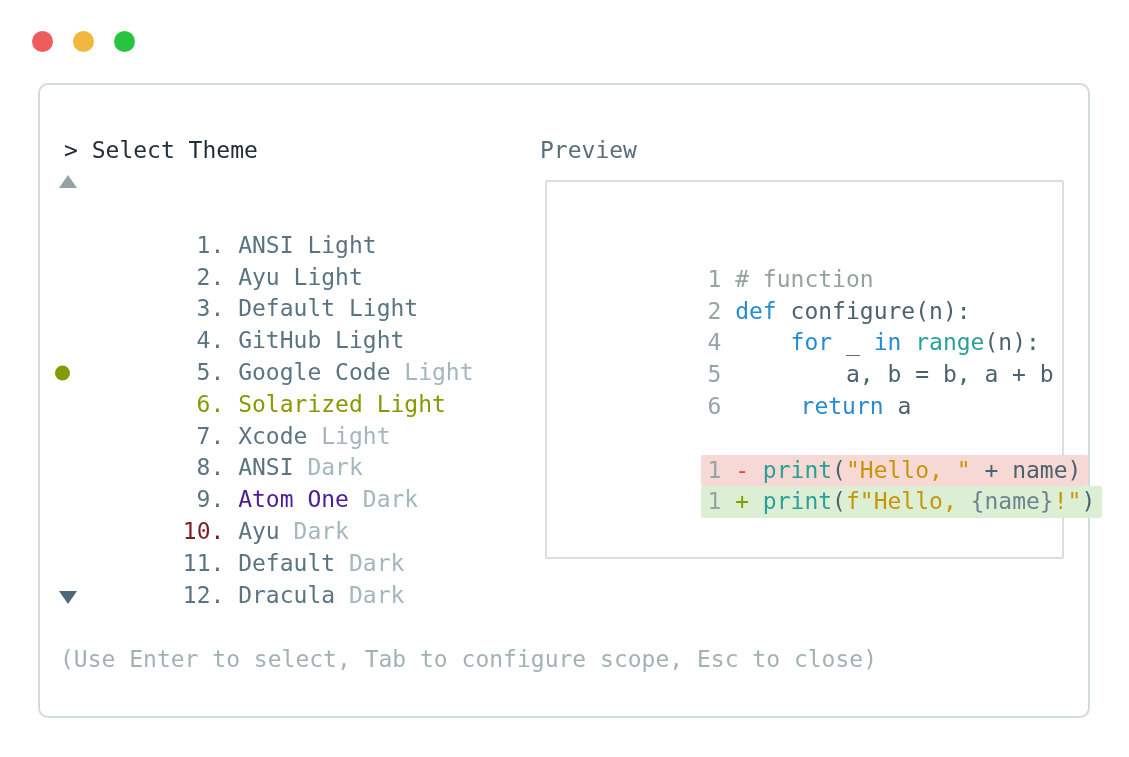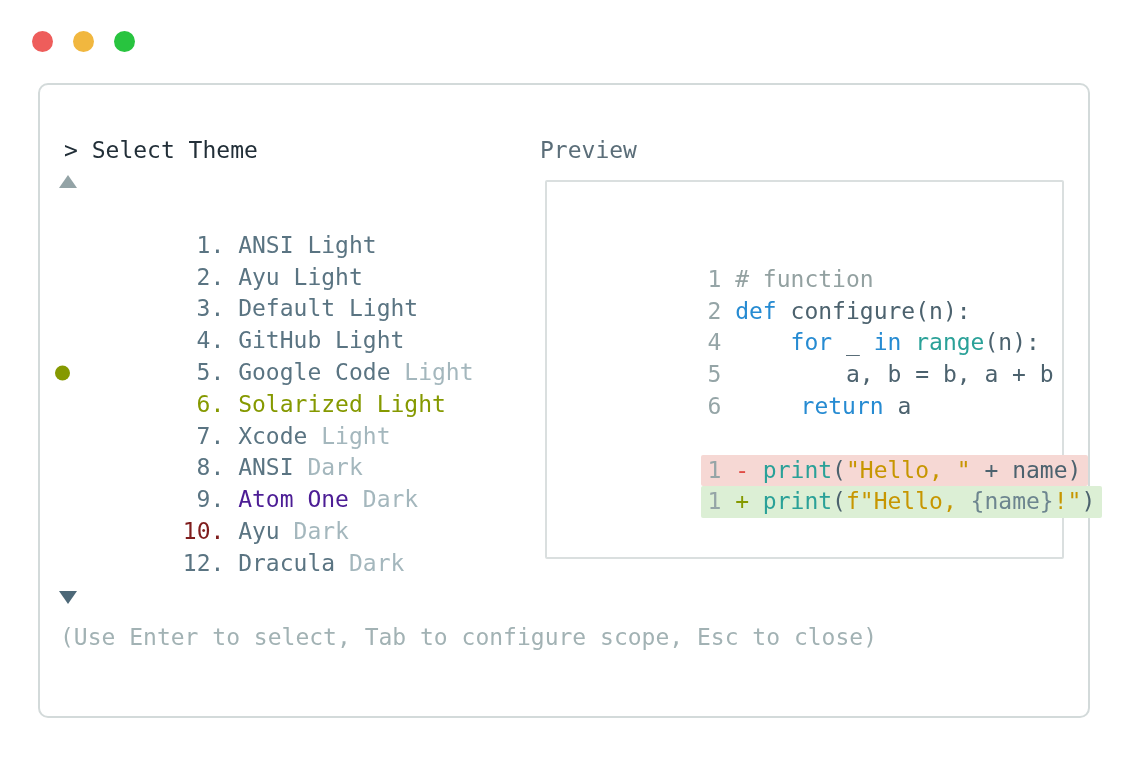--- a/index.html
+++ b/index.html
@@ -26,21 +26,21 @@
   .bullet{position:absolute;left:-17px;top:50%;transform:translateY(-50%);
           width:15px;height:15px;border-radius:50%;background:currentColor;}
   
   .pbox{position:absolute;left:505px;top:95px;width:519px;height:379px;box-sizing:border-box;
         border:2px solid #dadfdf;border-radius:2px;background:#ffffff;}
   .code{position:absolute;left:22px;top:50px;}
   .cline{height:31.8px;line-height:31.8px;white-space:pre;}
   .ln{display:inline-block;width:1ch;margin-right:1ch;text-align:right;}
   .sign{display:inline-block;width:1ch;margin-right:1ch;text-align:center;}
   .dwrap{display:inline-block;margin-left:-6px;padding:0 7px 0 6px;border-radius:2px;}
-  .footer{position:absolute;left:20px;top:536px;line-height:32px;white-space:pre;}
+  .footer{position:absolute;left:20px;top:558px;line-height:32px;white-space:pre;}
 </style>
 </head>
 <body>
 
 <div class="stage">
 
   <div class="lights">
     <span class="light" style="background-color: rgb(238, 93, 91);"></span>
     <span class="light" style="background-color: rgb(241, 183, 63);"></span>
     <span class="light" style="background-color: rgb(40, 196, 63);"></span>
@@ -79,20 +79,23 @@
       <div class="trow">
         <span class="num" style="color: rgb(90, 116, 130);">8.</span><span class="tname" style="color: rgb(90, 116, 130);">ANSI</span><span class="tsfx" style="color: rgb(164, 183, 189);">Dark</span>
       </div>
       <div class="trow">
         <span class="num" style="color: rgb(90, 116, 130);">9.</span><span class="tname" style="color: #4c1d95;">Atom One</span><span class="tsfx" style="color: rgb(164, 183, 189);">Dark</span>
       </div>
       <div class="trow">
         <span class="num" style="color: #7f1d1d;">10.</span><span class="tname" style="color: rgb(90, 116, 130);">Ayu</span><span class="tsfx" style="color: rgb(164, 183, 189);">Dark</span>
       </div>
       <div class="trow">
+        <span class="num" style="color: rgb(90, 116, 130);">11.</span><span class="tname" style="color: rgb(90, 116, 130);">Default</span><span class="tsfx" style="color: rgb(164, 183, 189);">Dark</span>
+      </div>
+      <div class="trow">
         <span class="num" style="color: rgb(90, 116, 130);">12.</span><span class="tname" style="color: rgb(90, 116, 130);">Dracula</span><span class="tsfx" style="color: rgb(164, 183, 189);">Dark</span>
       </div>
     </div>
 
     <div class="tri tri-down" style="color: rgb(77, 104, 120);"></div>
 
     <div class="pbox">
       <div class="code">
         <div class="cline">
           <span class="ln" style="color: rgb(149, 165, 167);">1</span><span style="color: rgb(147, 161, 161);"># function</span>

